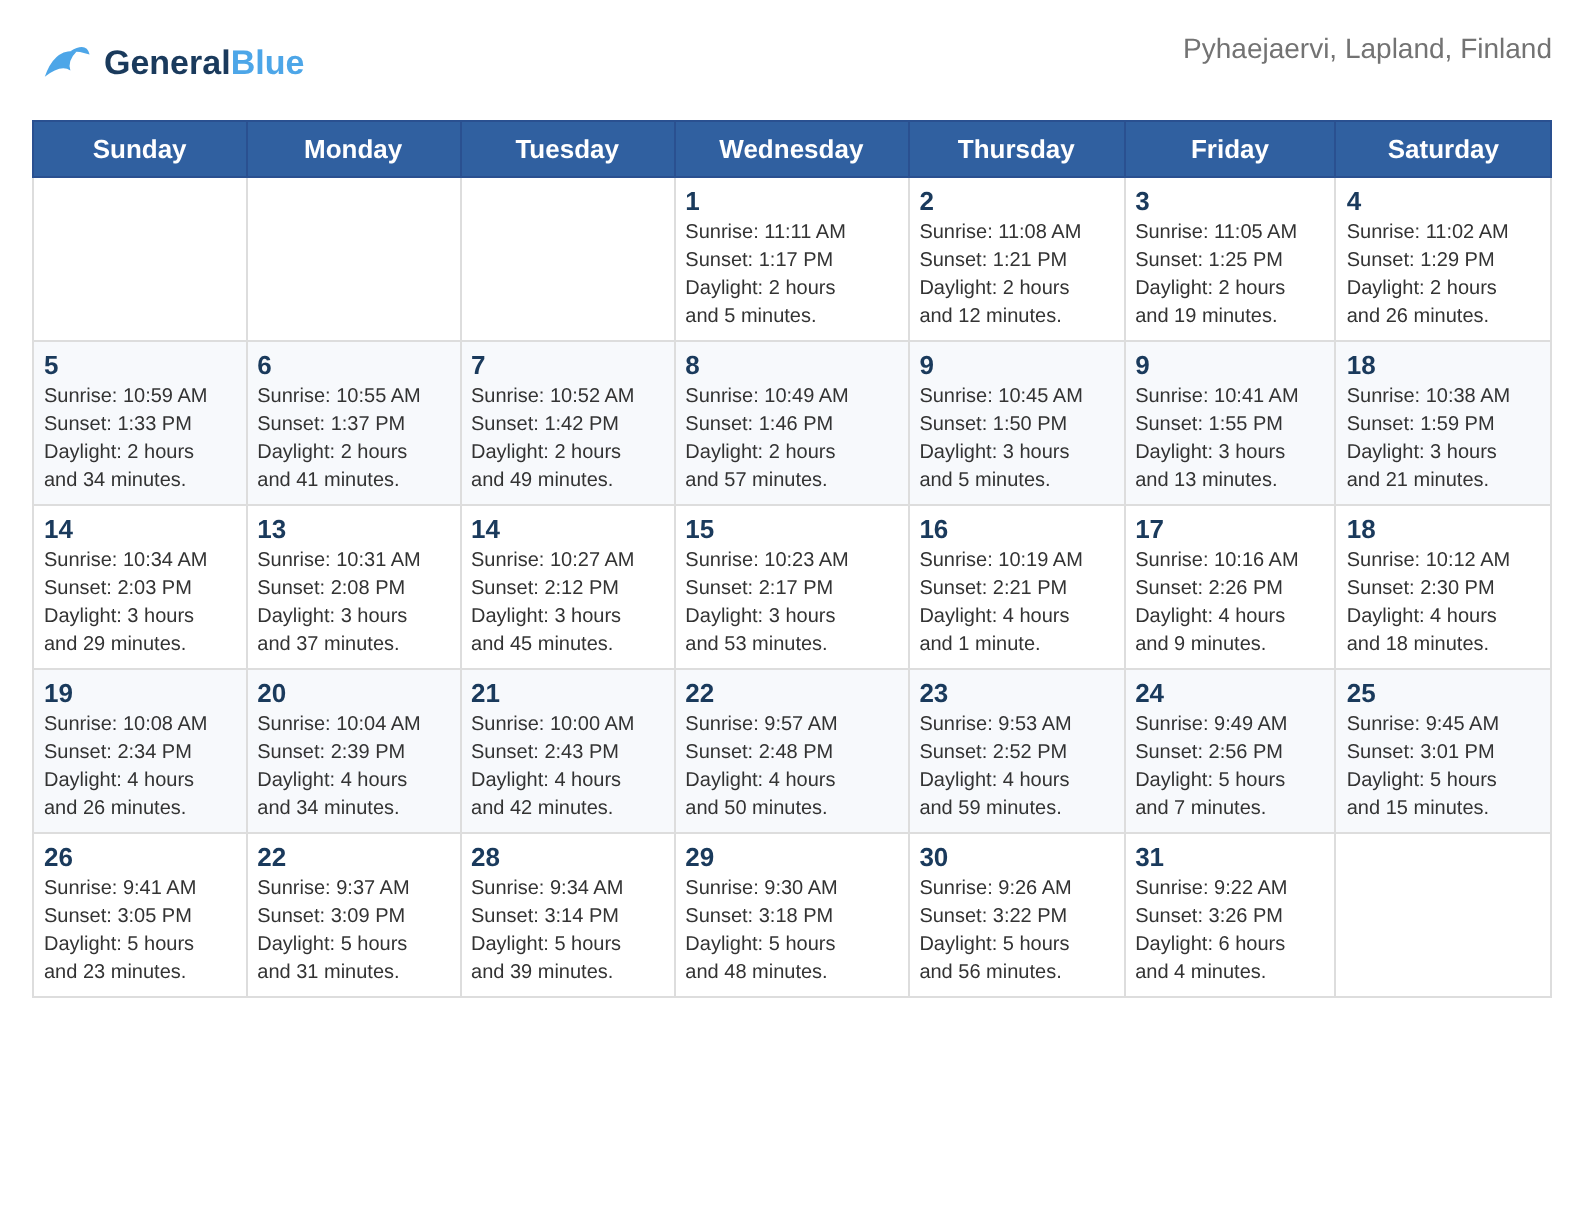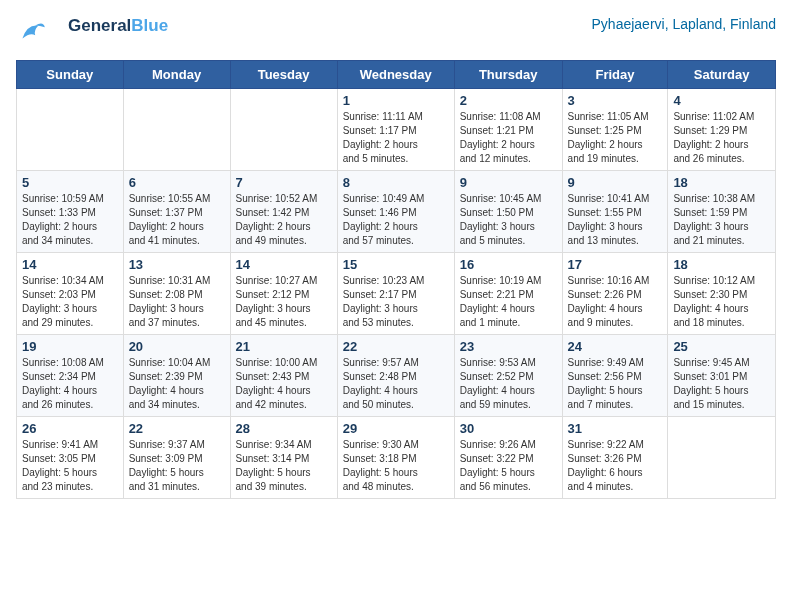--- a/index.html
+++ b/index.html
@@ -11,38 +11,38 @@
       padding: 16px;
     }
     .header {
       display: flex;
       justify-content: space-between;
       align-items: flex-start;
       margin-bottom: 12px;
     }
     .logo {
       display: flex;
-      align-items: flex-start;
-      gap: 20px;
+      align-items: center;
+      gap: 4px;
     }
     .logo-bird {
       width: 32px;
       height: 32px;
     }
     .title-block {
       text-align: right;
     }
     .title-block h1 {
       font-size: 32px;
       font-weight: bold;
       color: #1a3a5c;
     }
     .title-block h2 {
       font-size: 14px;
-      color: #0369a1;
+      color: #737373;
       font-weight: normal;
     }
     .calendar {
       width: 100%;
       border-collapse: collapse;
       border: 1px solid #ccc;
     }
     .calendar th {
       background: #3060a0;
       color: #fff;

